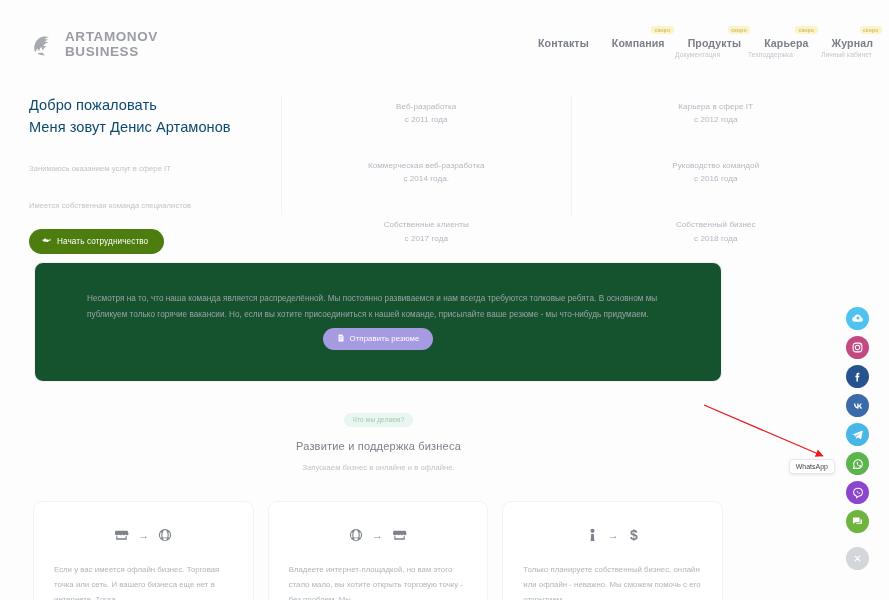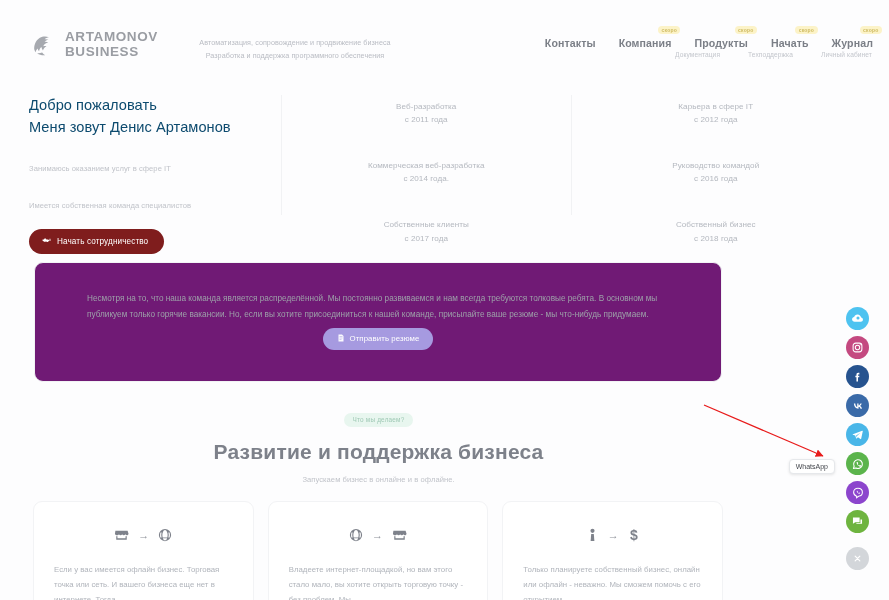--- a/index.html
+++ b/index.html
@@ -73,21 +73,21 @@
     font-size: 14.6px; color: #0c4a6e; line-height: 1.48;
     font-weight: normal; letter-spacing: 0.05px;
   }
   .hero-sub { margin-top: 17px; }
   .hero-sub div {
     font-size: 7.6px; color: #c0c3c9; line-height: 1.72; letter-spacing: 0.05px; margin-top: 24px;
   }
   .btn-green {
     display: inline-flex; align-items: center; gap: 6px;
     margin-top: 17px;
-    background: #7f1d1d; color: #ffffff;
+    background: #4d7c0f; color: #ffffff;
     border: none; border-radius: 13px;
     padding: 7px 16px 7px 13px;
     font-size: 8.2px; font-family: inherit;
     letter-spacing: 0.1px; cursor: pointer;
   }
   .hero-col {
     flex: 1; border-left: 1px solid #f1f2f4;
     display: flex; flex-direction: column;
     justify-content: flex-start; gap: 33px;
     padding-top: 5px;
@@ -97,21 +97,21 @@
     font-size: 8.1px; color: #b4b8bf; line-height: 1.62; letter-spacing: 0.05px;
   }
   .milestone .m-year {
     font-size: 8.1px; color: #b4b8bf; line-height: 1.62; letter-spacing: 0.05px;
   }
 
   
   .vacancy {
     position: absolute; left: 34px; top: 262px;
     width: 688px; height: 120px;
-    background: #701a75;
+    background: #14532d;
     border: 1px solid #f2f3f5;
     border-radius: 9px;
     padding: 28px 52px 0 52px;
     text-align: center;
   }
   .vacancy p {
     font-size: 8.2px; color: #9da1a9; line-height: 2.0;
     text-align: left; letter-spacing: 0.02px;
   }
   .btn-purple {
@@ -130,21 +130,21 @@
     width: 757px; text-align: center;
   }
   .pill {
     display: inline-block;
     background: #e8f6ef; color: #9fc9b5;
     font-size: 6.4px; letter-spacing: 0.2px;
     padding: 3.5px 9px; border-radius: 8px;
   }
   .sec-title {
     margin-top: 13px;
-    font-size: 21px; color: #7d818a; font-weight: bold;
+    font-size: 11px; color: #7d818a; font-weight: normal;
     letter-spacing: 0.2px;
   }
   .sec-sub {
     margin-top: 11px;
     font-size: 7.6px; color: #c0c3c9; letter-spacing: 0.05px;
   }
 
   
   .cards {
     position: absolute; left: 33px; top: 501px;
@@ -211,39 +211,35 @@
           <circle cx="20.4" cy="11.6" r="0.9" fill="#ffffff"></circle>
           <path d="M9 25c2.5 1.8 5.6 2.6 8.8 2.2-1.4-0.7-2.5-1.6-3.3-2.8-1.8 0.6-3.7 0.8-5.5 0.6z"></path>
         </svg>
       </span>
       <span class="logo-text">
         <span>ARTAMONOV</span>
         <span>BUSINESS</span>
       </span>
     </div>
 
-    <div class="tagline">
-      <div>Автоматизация, сопровождение и продвижение бизнеса</div>
-      <div>Разработка и поддержка программного обеспечения</div>
-    </div>
 
     <nav class="nav">
       <div class="nav-item">
         <span class="nav-link">Контакты</span>
       </div>
       <div class="nav-item">
         <span class="nav-link">Компания</span>
         <span class="nav-badge">скоро</span>
       </div>
       <div class="nav-item">
         <span class="nav-link">Продукты</span>
         <span class="nav-badge">скоро</span>
       </div>
       <div class="nav-item">
-        <span class="nav-link">Начать</span>
+        <span class="nav-link">Карьера</span>
         <span class="nav-badge">скоро</span>
       </div>
       <div class="nav-item">
         <span class="nav-link">Журнал</span>
         <span class="nav-badge">скоро</span>
       </div>
     </nav>
 
     <div class="subnav">
       <span>Документация</span>

